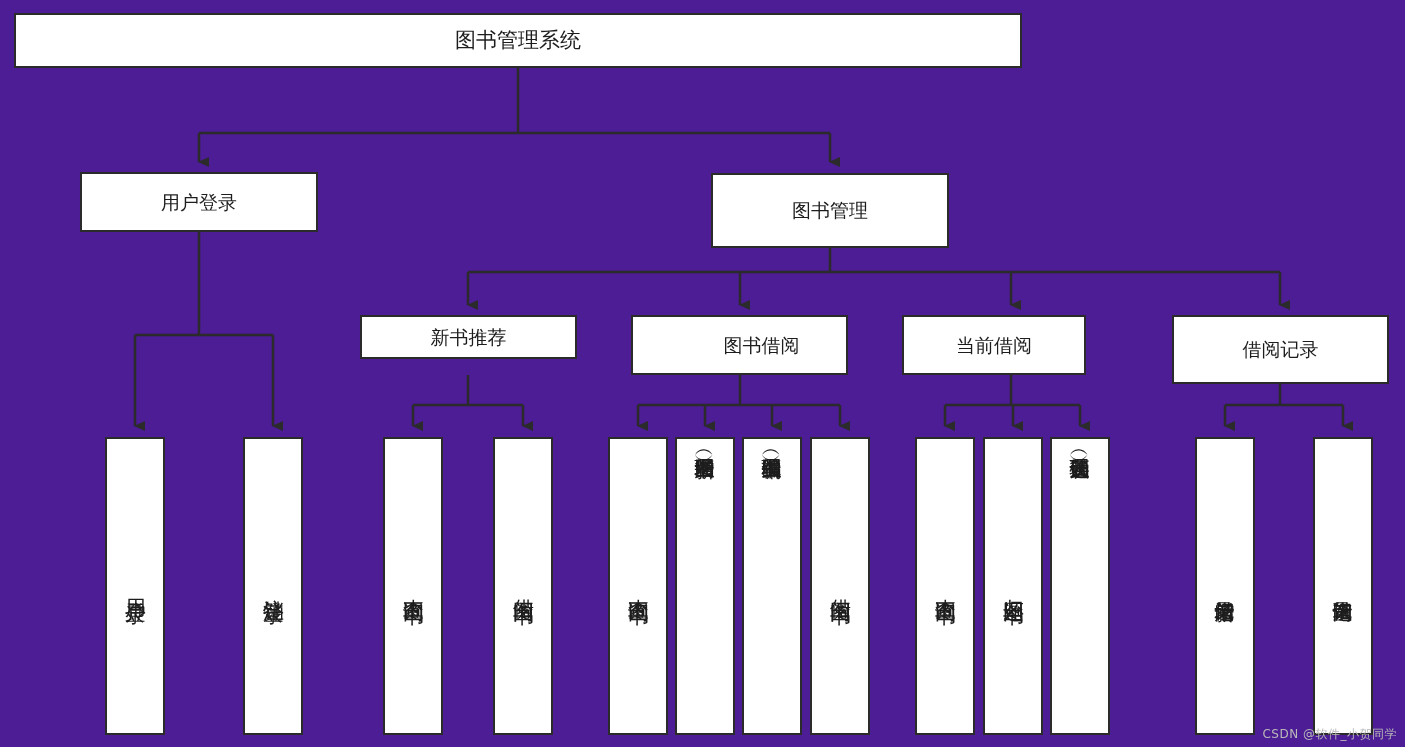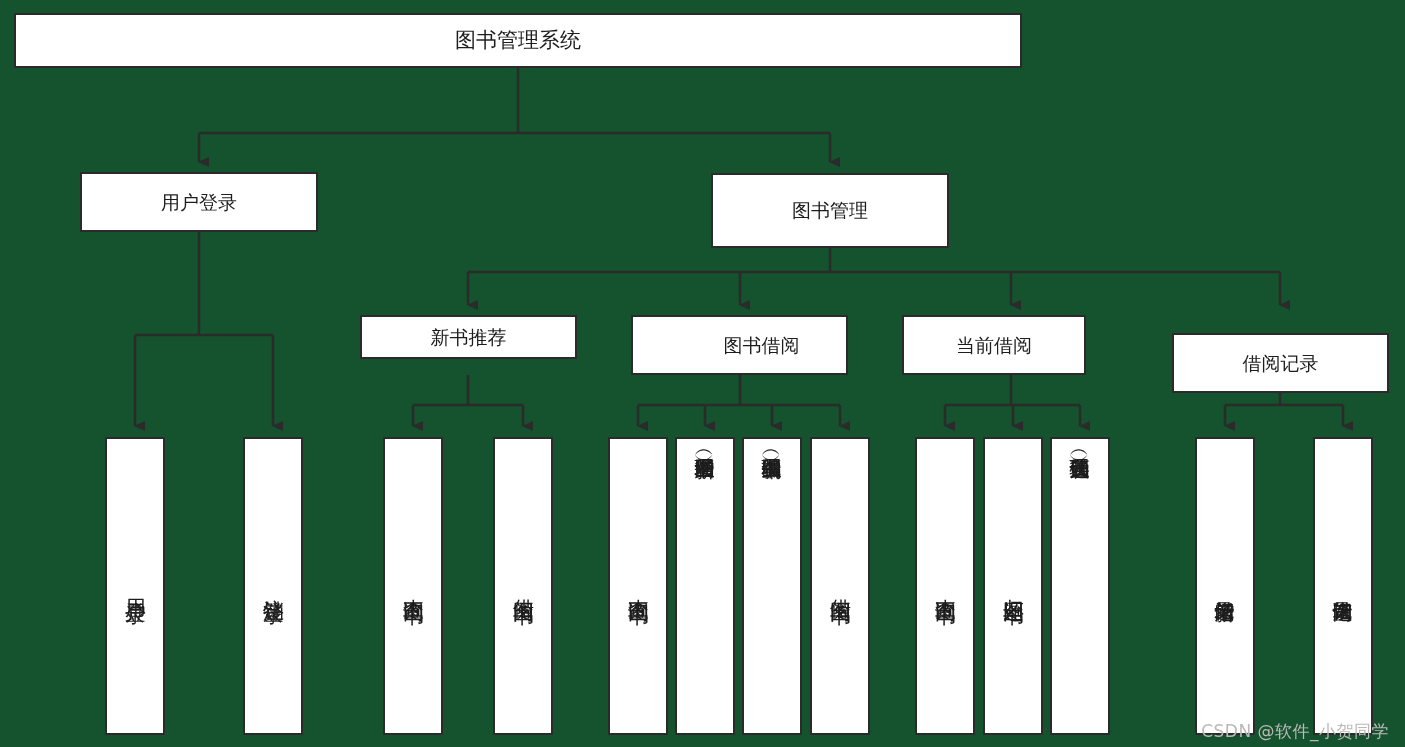--- a/index.html
+++ b/index.html
@@ -5,21 +5,21 @@
 <style>
   html, body {
     margin: 0;
     padding: 0;
     background: #ffffff;
   }
   #canvas {
     position: relative;
     width: 1405px;
     height: 747px;
-    background: #14532d;
+    background: #4c1d95;
     font-family: "DejaVu Sans", "Liberation Sans", sans-serif;
     overflow: hidden;
   }
   #wires {
     position: absolute;
     left: 0;
     top: 0;
     width: 1405px;
     height: 747px;
     pointer-events: none;
@@ -61,23 +61,23 @@
     padding: 4px 0;
   }
   .leaf.tall .lbl {
     font-size: 20px;
     letter-spacing: 0px;
   }
   
   .leaf.toptext { align-items: flex-start; }
   #watermark {
     position: absolute;
-    right: 16px;
+    right: 8px;
     bottom: 4px;
-    font-size: 17px;
+    font-size: 12px;
     color: #b9b9b9;
     letter-spacing: 0.5px;
     user-select: none;
     white-space: nowrap;
   }
 </style>
 </head>
 <body>
 
 <div id="canvas">
@@ -146,21 +146,21 @@
 
   <div class="node lv2" style="left:360px; top:315px; width:217px; height:44px;">
     <span class="lbl">新书推荐</span>
   </div>
   <div class="node lv2" style="left:631px; top:315px; width:217px; height:60px;padding-left:44px;">
     <span class="lbl">图书借阅</span>
   </div>
   <div class="node lv2" style="left:902px; top:315px; width:184px; height:60px;">
     <span class="lbl">当前借阅</span>
   </div>
-  <div class="node lv2" style="left:1172px; top:333px; width:217px; height:60px;">
+  <div class="node lv2" style="left:1172px; top:315px; width:217px; height:69px;">
     <span class="lbl">借阅记录</span>
   </div>
 
   <div class="node leaf" style="left:105px; top:437px; width:60px; height:298px;">
     <span class="lbl">用户登录</span>
   </div>
   <div class="node leaf" style="left:243px; top:437px; width:60px; height:298px;">
     <span class="lbl">注销登录</span>
   </div>
 

